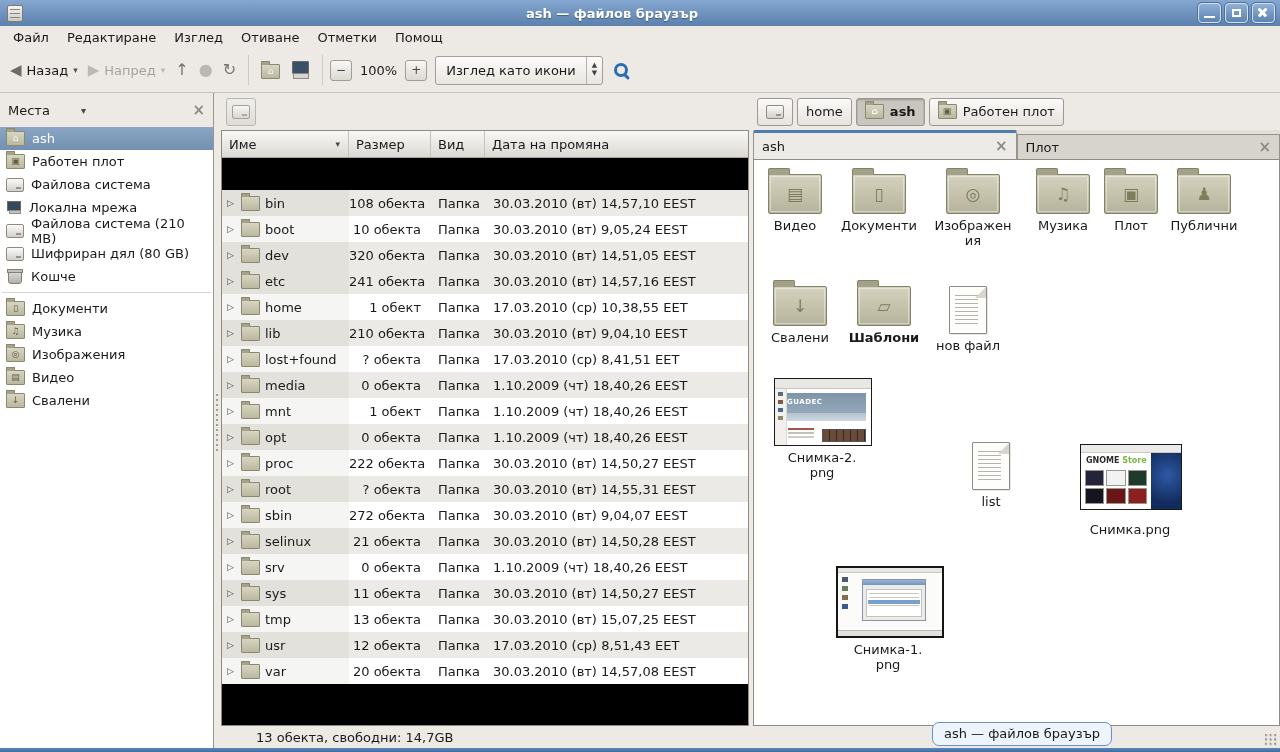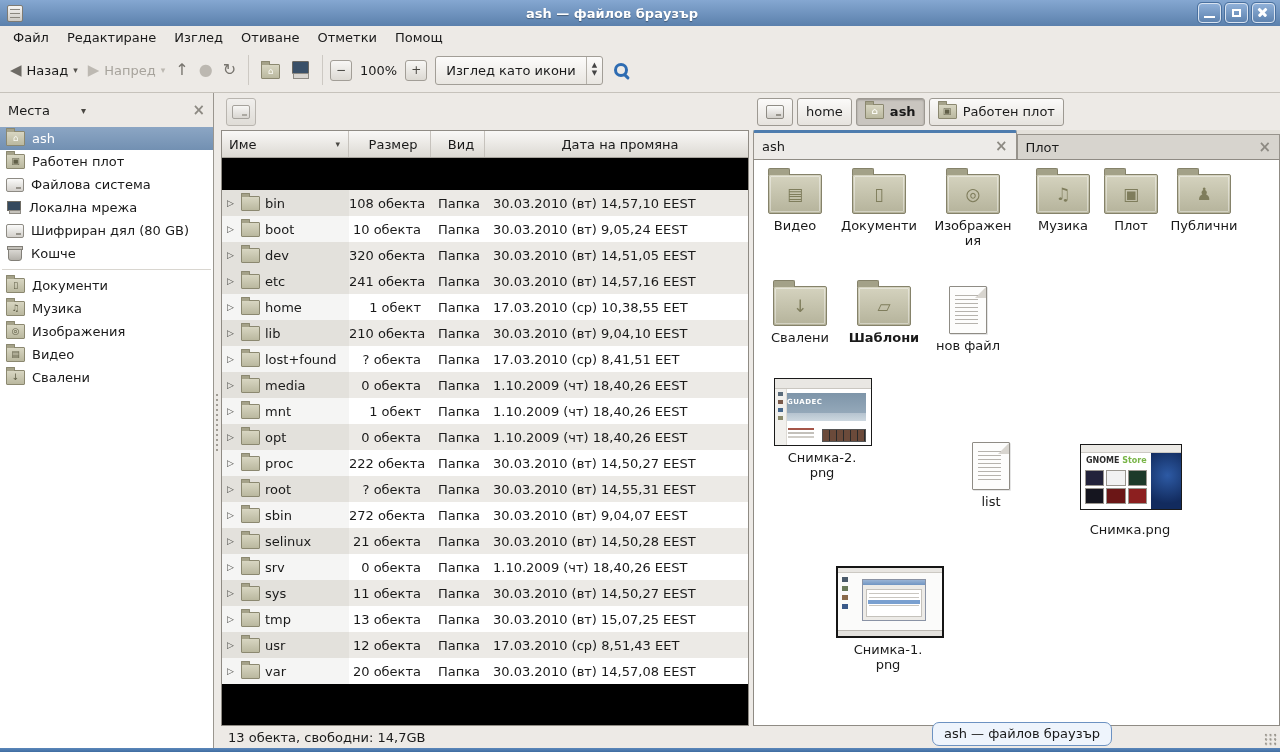--- a/index.html
+++ b/index.html
@@ -70,21 +70,21 @@
   .splitter2{width:4px;background:#edeae6;}
   
   .content{flex:1;display:flex;flex-direction:column;min-width:0;}
   .panes{flex:1;display:flex;min-height:0;}
   
   .treepane{width:528px;display:flex;flex-direction:column;flex:none;}
   .tree-top{height:37px;display:flex;align-items:center;padding-left:5px;background:#edeae6;flex:none;}
   .tree-root-btn{width:28px;height:26px;border:1px solid #a8a49d;border-radius:3px;background:linear-gradient(#f2f1ef,#dbd8d2);display:flex;align-items:center;justify-content:center;opacity:.75;}
   .tablewrap{flex:1;border:1px solid #8f8b84;background:#000000;overflow:hidden;display:flex;flex-direction:column;gap:32px;}
   .thead{height:26px;display:flex;flex:none;background:linear-gradient(#f9f8f6,#dcd9d3);border-bottom:1px solid #a8a49d;}
-  .th{display:flex;align-items:center;padding-left:7px;border-right:1px solid #c6c2bc;box-sizing:border-box;justify-content:center;}
+  .th{display:flex;align-items:center;padding-left:7px;border-right:1px solid #c6c2bc;box-sizing:border-box;}
   .th-name{width:127px;justify-content:space-between;padding-right:8px;}
   .th-size{width:82px;}
   .th-type{width:54px;}
   .th-date{flex:1;border-right:none;}
   .sort-caret{font-size:9px;color:#4a4843;}
   .tr{height:26px;display:flex;align-items:center;background:#fff;}
   .tr.shade{background:#eceae6;}
   .td{box-sizing:border-box;white-space:nowrap;overflow:hidden;}
   .td-name{width:127px;display:flex;align-items:center;gap:5px;padding-left:5px;height:100%;background:rgba(90,82,65,.06);}
   .expander{font-size:9px;color:#4a4a46;width:9px;flex:none;}
@@ -132,21 +132,21 @@
   .td-thumb{width:104px;height:68px;border:2px solid #151515;background:#fbfbfa;margin:0 auto;position:relative;overflow:hidden;}
   .tdm-mb{position:absolute;top:0;left:0;right:0;height:4px;background:#e8e6e2;border-bottom:1px solid #ccc9c3;}
   .tdm-icons{position:absolute;left:4px;top:9px;width:6px;height:5px;background:#4a5a6a;box-shadow:0 9px 0 #6a7a5a,0 18px 0 #8a6a4a,0 27px 0 #3a5a8a;}
   .tdm-win{position:absolute;left:24px;top:11px;width:62px;height:40px;background:#edebe7;border:1px solid #8a93a5;}
   .tdm-win::before{content:"";display:block;height:5px;background:linear-gradient(#9ab4d5,#7095c2);}
   .tdm-list{position:absolute;left:3px;right:3px;top:9px;bottom:3px;background:#fff;border:1px solid #c5c2bc;}
   .tdm-list::before{content:"";position:absolute;left:2px;right:2px;top:3px;height:14px;background:repeating-linear-gradient(#c9c6c0 0 1px,transparent 1px 4px);}
   .tdm-list::after{content:"";position:absolute;left:1px;right:1px;top:10px;height:4px;background:#7aa0d0;}
   .tdm-task{position:absolute;left:0;right:0;bottom:0;height:5px;background:#e4e2de;border-top:1px solid #bbb8b2;}
   
-  .statusbar{height:22px;background:#edeae6;display:flex;align-items:center;padding-left:7px;flex:none;}
+  .statusbar{height:22px;background:#edeae6;display:flex;align-items:center;padding-left:7px;flex:none;margin-left:28px;}
   .floating-tooltip{position:absolute;left:932px;top:722px;height:22px;line-height:22px;padding:0 11px;background:#eef4fc;border:1px solid #6c92c2;border-radius:7px;z-index:6;}
   .bottombar{position:absolute;left:0;right:0;bottom:0;height:4px;background:linear-gradient(#5b87ba,#3f6da1);}
   .corner-grip{position:absolute;right:2px;bottom:6px;width:14px;height:13px;background-image:radial-gradient(circle at 2px 2px,#9b978f 1.1px,transparent 1.3px);background-size:4.6px 4.4px;z-index:5;}
 </style>
 </head>
 <body>
 
 <div class="titlebar">
   <div class="win-icon"></div>
   <div class="title-text">ash — файлов браузър</div>
@@ -237,20 +237,24 @@
         <div class="sb-item">
           <span class="drive16"></span>
           <span>Файлова система</span>
         </div>
         <div class="sb-item">
           <span class="net16"></span>
           <span>Локална мрежа</span>
         </div>
         <div class="sb-item">
           <span class="drive16"></span>
+          <span>Файлова система (210 MB)</span>
+        </div>
+        <div class="sb-item">
+          <span class="drive16"></span>
           <span>Шифриран дял (80 GB)</span>
         </div>
         <div class="sb-item">
           <span class="trash16"></span>
           <span>Кошче</span>
         </div>
         <div class="sb-sep"></div>
         <div class="sb-item">
           <span class="fold16">
             <span class="femblem">▯</span>

